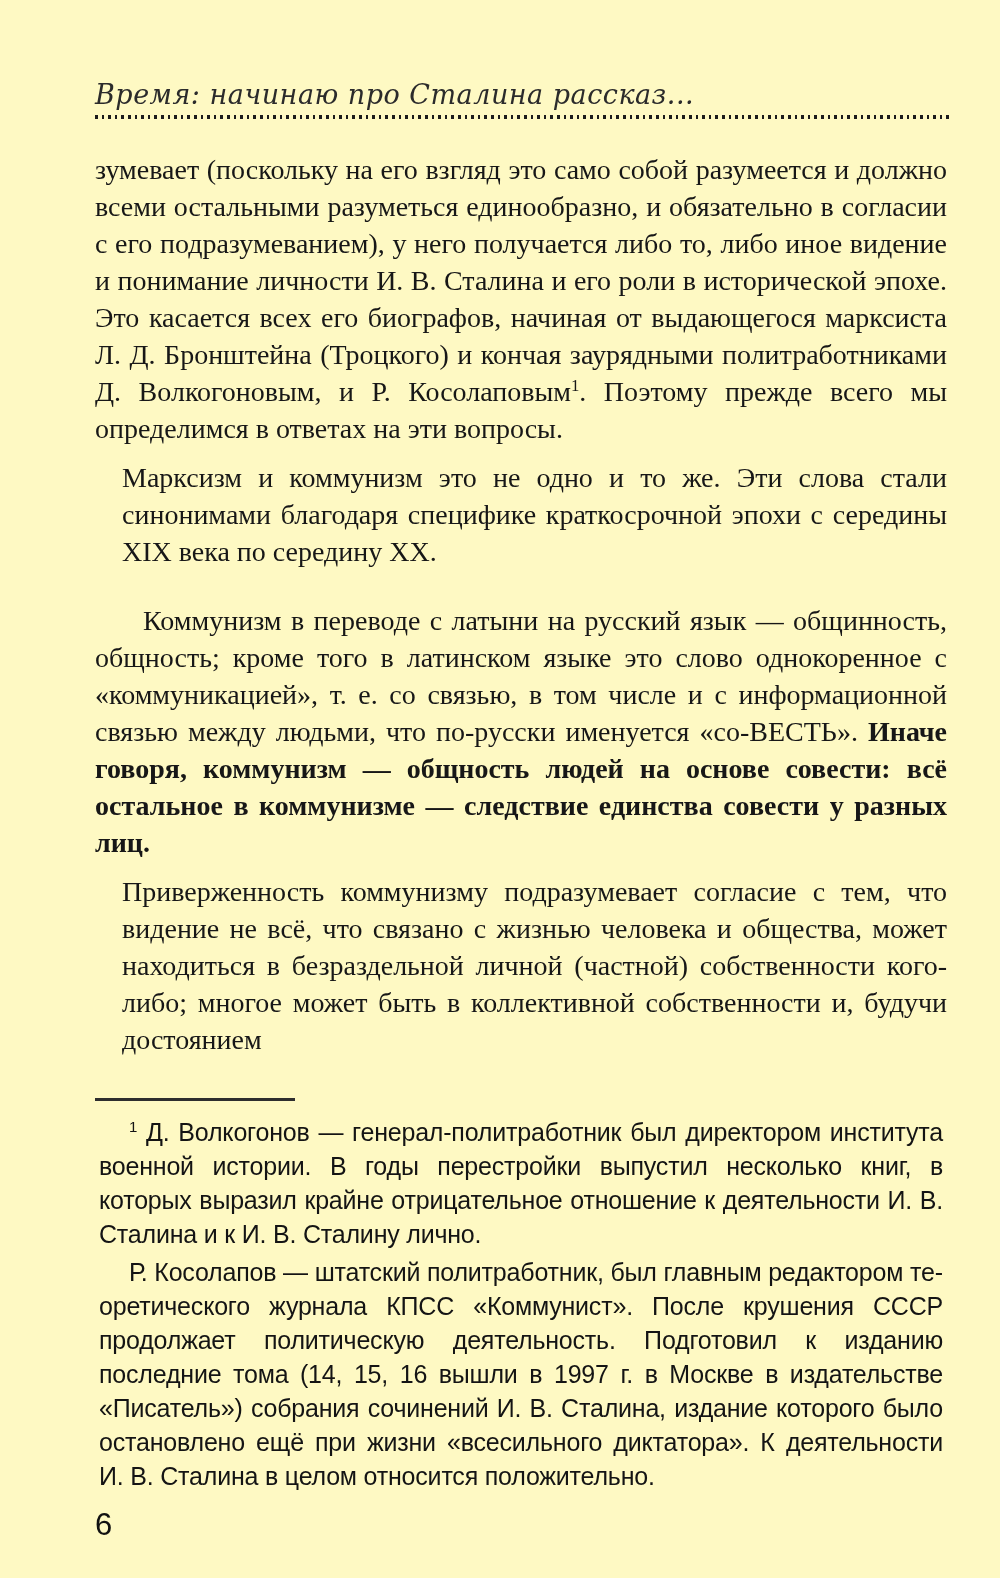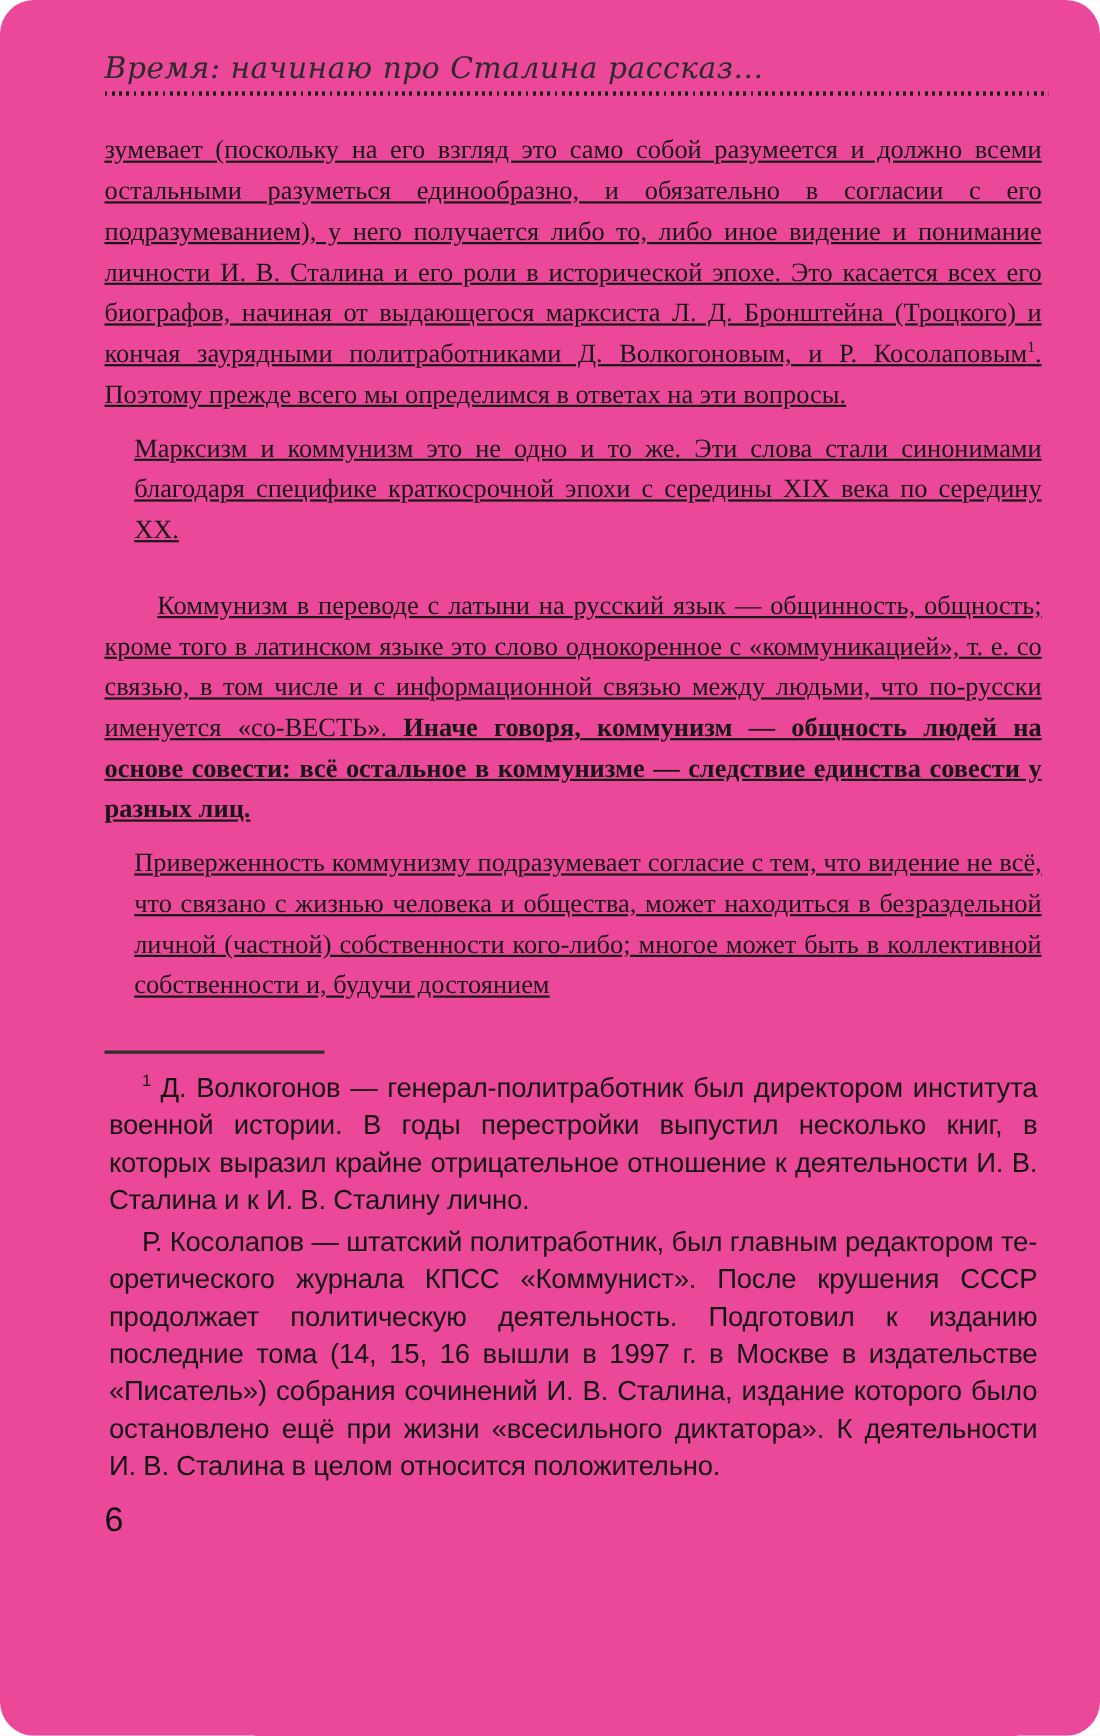--- a/index.html
+++ b/index.html
@@ -4,53 +4,51 @@
 <style>
   html, body {
     margin: 0;
     padding: 0;
     background: #ffffff;
   }
   .page {
     position: relative;
     width: 1000px;
     height: 1578px;
-    background: #ec4899;
+    background: #fef9c3;
     box-sizing: border-box;
-    padding: 46px 53px 0 95px;
+    padding: 78px 53px 0 95px;
     font-family: "Liberation Serif", serif;
     color: #171717;
     overflow: hidden;
-    border-radius: 31px;
   }
   
   .running-title {
     font-family: "DejaVu Serif", serif;
     font-style: italic;
     font-size: 27px;
     line-height: 34px;
     color: #2b2b2b;
     letter-spacing: 0.5px;
   }
   .dotted-rule {
     height: 4px;
     width: 858px;
     margin-top: 3px;
     margin-bottom: 32px;
     background-image: repeating-linear-gradient(90deg,
       #1b1b1b 0px, #1b1b1b 2.6px, transparent 2.6px, transparent 6.6px);
   }
   
   .body-text .para {
-    font-size: 24px;
+    font-size: 28px;
     line-height: 37px;
     text-align: justify;
     margin: 0 0 12px 0;
     hyphens: manual;
-    text-decoration: underline;
     -webkit-hyphens: manual;
   }
   .para.indent-block { margin-left: 27px; }
   .para.indent-first { text-indent: 48px; margin-top: 32px; }
   .bold { font-weight: 700; }
   sup {
     font-size: 60%;
     line-height: 0;
     vertical-align: super;
   }

